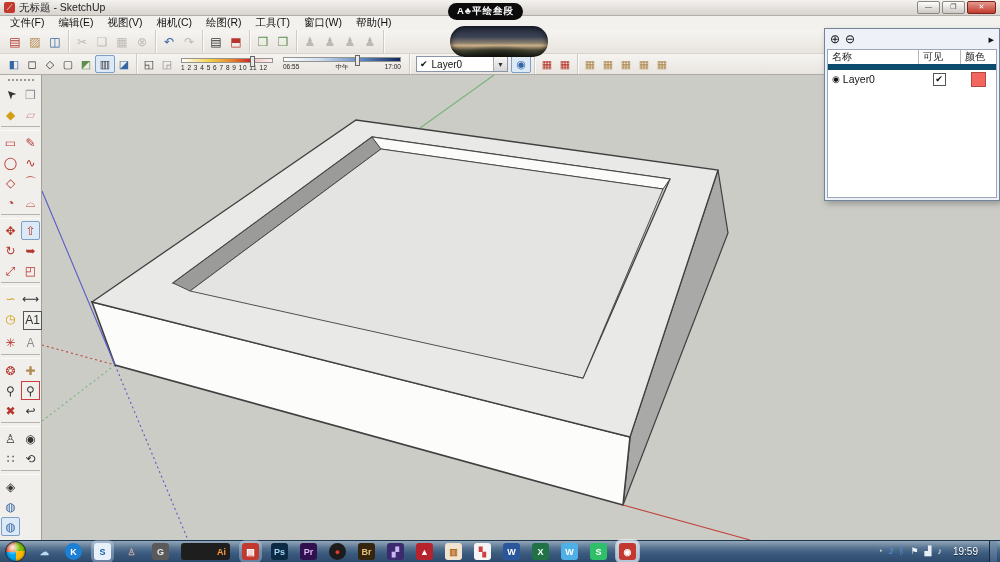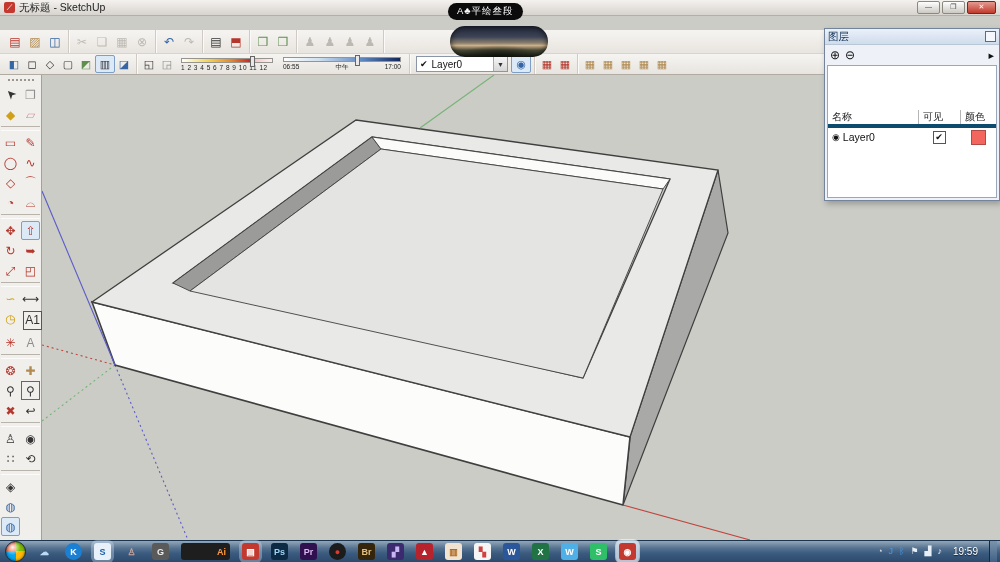--- a/index.html
+++ b/index.html
@@ -85,34 +85,34 @@
   .layers-panel{position:absolute;left:824px;top:28px;width:176px;height:173px;z-index:20;
     background:#eef2f8;border:1px solid #72839a;box-shadow:2px 3px 6px rgba(0,0,0,.25);
     display:flex;flex-direction:column;box-sizing:border-box;}
   .lp-title{height:15px;background:linear-gradient(#eaf1fa,#cfdcec);display:flex;align-items:center;
     padding:0 3px;font-size:10.5px;color:#17365a;border-bottom:1px solid #b9c6d6;}
   .lp-box-btn{margin-left:auto;width:9px;height:9px;border:1px solid #5a6c84;background:#f4f8fd;}
   .lp-tools{height:20px;display:flex;align-items:center;gap:5px;padding:0 5px;}
   .lp-tool{font-size:12px;color:#111;line-height:1;}
   .lp-menu{margin-left:auto;font-size:11px;color:#111;}
   .lp-list{flex:1;background:#fff;border:1px solid #9aa7b8;margin:0 2px 2px 2px;display:flex;flex-direction:column;}
-  .lp-header{display:flex;height:14px;align-items:center;font-size:10px;color:#222;border-bottom:4px solid #0c4a6e;margin-top:44px;}
+  .lp-header{display:flex;height:14px;align-items:center;font-size:10px;color:#222;border-bottom:6px solid #0c4a6e;}
   .lp-col-name{flex:1;padding-left:4px;}
   .lp-col-vis{width:42px;border-left:1px solid #b5b5b5;padding-left:4px;box-sizing:border-box;}
   .lp-col-col{width:36px;border-left:1px solid #b5b5b5;padding-left:4px;box-sizing:border-box;}
   .lp-row{display:flex;height:18px;align-items:center;font-size:10.5px;color:#111;}
   .lp-radio{font-size:9px;margin:0 3px 0 4px;}
   .lp-vis-cell{width:42px;display:flex;justify-content:center;}
   .lp-col-cell{width:36px;display:flex;justify-content:center;}
   .lp-check{width:11px;height:11px;border:1px solid #555;background:#fff;font-size:9px;line-height:10px;text-align:center;color:#111;}
   .lp-swatch{width:13px;height:13px;background:var(--layer-swatch,#f2665e);border:1px solid #b04a44;}
 
   
   .wm-pill{position:absolute;left:448px;top:3px;z-index:30;background:#0b0b0b;border-radius:9px;
-    padding:2px 9px;color:#fff;font-size:9.5px;font-weight:normal;letter-spacing:1px;}
+    padding:2px 9px;color:#fff;font-size:9.5px;font-weight:bold;letter-spacing:1px;}
   .panorama{position:absolute;left:450px;top:26px;width:98px;height:31px;z-index:30;border-radius:15px;
     background:
       radial-gradient(60% 55% at 50% 100%, rgba(20,24,14,.95), rgba(20,24,14,0) 70%),
       linear-gradient(#23283a 0%, #3c4354 35%, #8a7f6e 55%, #cdb089 63%, #4a4a38 78%, #20241c 100%);
     box-shadow:inset 0 0 6px rgba(0,0,0,.8);}
 
   
   .taskbar{position:absolute;left:0;right:0;bottom:0;height:22px;z-index:40;
     background:linear-gradient(#93a7b9,#54718f 35%,#3a5a7e 60%,var(--taskbar-deep,#2c4a6c));
     border-top:1px solid #1b3450;display:flex;align-items:center;padding-left:5px;box-sizing:border-box;}
@@ -139,20 +139,30 @@
   <div class="titlebar">
     <span class="app-badge">⟋</span>
     <span class="title-text">无标题 - SketchUp</span>
     <span class="win-btns">
       <span class="win-btn">—</span>
       <span class="win-btn">❐</span>
       <span class="win-btn close">✕</span>
     </span>
   </div>
 
+  <div class="menubar">
+      <span class="menu-item">文件(F)</span>
+      <span class="menu-item">编辑(E)</span>
+      <span class="menu-item">视图(V)</span>
+      <span class="menu-item">相机(C)</span>
+      <span class="menu-item">绘图(R)</span>
+      <span class="menu-item">工具(T)</span>
+      <span class="menu-item">窗口(W)</span>
+      <span class="menu-item">帮助(H)</span>
+    </div>
 
   <div class="tb tb1">
     <div class="tb-group">
         <span class="icon red">▤</span>
         <span class="icon tan">▨</span>
         <span class="icon blue">◫</span>
       </div>
     <div class="tb-group">
         <span class="icon dis">✂</span>
         <span class="icon dis">❏</span>
@@ -302,24 +312,20 @@
       <polygon class="f-wall" points="131,208 330,62 339,74 148,216"></polygon>
       <polygon class="f-wall-lit" points="330,62 628,104 621,114 339,74"></polygon>
       <polygon class="f-floor" points="148,216 339,74 621,114 541,303"></polygon>
       <line class="ax-green" x1="378" y1="53" x2="452" y2="0"></line>
       <line class="ax-red" x1="581" y1="430" x2="708" y2="465"></line>
       <line class="ax-blue" x1="0" y1="116" x2="73" y2="290"></line>
     </svg>
   </div>
 
   <div class="layers-panel">
-    <div class="lp-title">
-      <span>图层</span>
-      <span class="lp-box-btn"></span>
-    </div>
     <div class="lp-tools">
       <span class="lp-tool">⊕</span>
       <span class="lp-tool">⊖</span>
       <span class="lp-menu">▸</span>
     </div>
     <div class="lp-list">
       <div class="lp-header">
         <span class="lp-col-name">名称</span>
         <span class="lp-col-vis">可见</span>
         <span class="lp-col-col">颜色</span>

